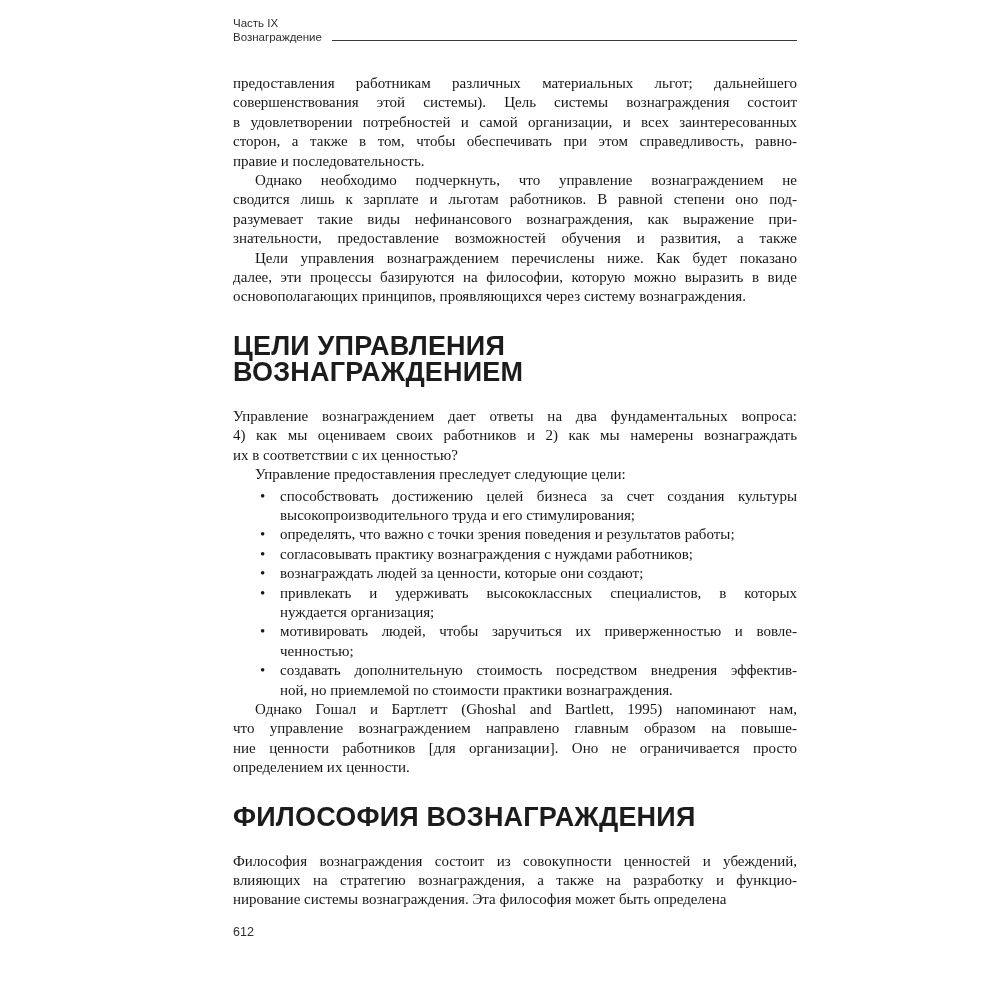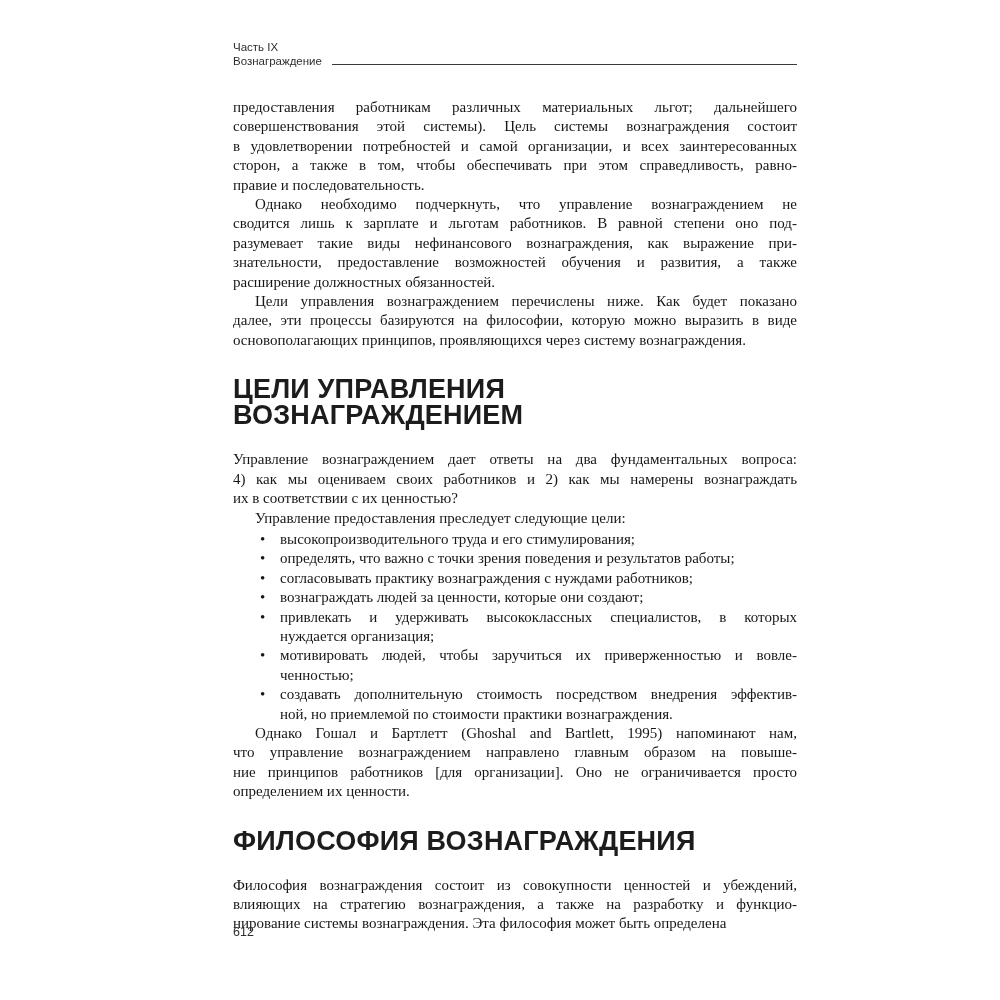--- a/index.html
+++ b/index.html
@@ -8,21 +8,21 @@
     width: 1000px;
     height: 1000px;
     background: #ffffff;
     overflow: hidden;
     font-family: "Liberation Serif", serif;
     color: #161616;
   }
   .content-col {
     position: absolute;
     left: 233px;
-    top: 40px;
+    top: 16px;
     width: 564px;
   }
   .running-head {
     font-family: "Liberation Sans", sans-serif;
     font-size: 11.5px;
     line-height: 14px;
     color: #2e2e2e;
   }
   .running-head .head-line {
     display: flex;
@@ -92,39 +92,39 @@
           <div class="line">совершенствования этой системы). Цель системы вознаграждения состоит</div>
           <div class="line">в удовлетворении потребностей и самой организации, и всех заинтересованных</div>
           <div class="line">сторон, а также в том, чтобы обеспечивать при этом справедливость, равно-</div>
           <div class="line last">правие и последовательность.</div>
         </div>
         <div class="para">
           <div class="line indent">Однако необходимо подчеркнуть, что управление вознаграждением не</div>
           <div class="line">сводится лишь к зарплате и льготам работников. В равной степени оно под-</div>
           <div class="line">разумевает такие виды нефинансового вознаграждения, как выражение при-</div>
           <div class="line">знательности, предоставление возможностей обучения и развития, а также</div>
-          <div class="line last">расширение должностных обязанностей.</div>
         </div>
         <div class="para">
           <div class="line indent">Цели управления вознаграждением перечислены ниже. Как будет показано</div>
           <div class="line">далее, эти процессы базируются на философии, которую можно выразить в виде</div>
           <div class="line last">основополагающих принципов, проявляющихся через систему вознаграждения.</div>
         </div>
         <div class="heading">ЦЕЛИ УПРАВЛЕНИЯ ВОЗНАГРАЖДЕНИЕМ</div>
         <div class="para">
           <div class="line">Управление вознаграждением дает ответы на два фундаментальных вопроса:</div>
           <div class="line">4) как мы оцениваем своих работников и 2) как мы намерены вознаграждать</div>
           <div class="line last">их в соответствии с их ценностью?</div>
         </div>
         <div class="para">
           <div class="line last indent">Управление предоставления преследует следующие цели:</div>
         </div>
         <div class="bullets">
           <div class="bullet-item">
             <span class="marker">•</span>
+            <div class="line">способствовать достижению целей бизнеса за счет создания культуры</div>
             <div class="line last">высокопроизводительного труда и его стимулирования;</div>
           </div>
           <div class="bullet-item">
             <span class="marker">•</span>
             <div class="line last">определять, что важно с точки зрения поведения и результатов работы;</div>
           </div>
           <div class="bullet-item">
             <span class="marker">•</span>
             <div class="line last">согласовывать практику вознаграждения с нуждами работников;</div>
           </div>
@@ -144,21 +144,21 @@
           </div>
           <div class="bullet-item">
             <span class="marker">•</span>
             <div class="line">создавать дополнительную стоимость посредством внедрения эффектив-</div>
             <div class="line last">ной, но приемлемой по стоимости практики вознаграждения.</div>
           </div>
         </div>
         <div class="para">
           <div class="line indent">Однако Гошал и Бартлетт (Ghoshal and Bartlett, 1995) напоминают нам,</div>
           <div class="line">что управление вознаграждением направлено главным образом на повыше-</div>
-          <div class="line">ние принципов работников [для организации]. Оно не ограничивается просто</div>
+          <div class="line">ние ценности работников [для организации]. Оно не ограничивается просто</div>
           <div class="line last">определением их ценности.</div>
         </div>
         <div class="heading">ФИЛОСОФИЯ ВОЗНАГРАЖДЕНИЯ</div>
         <div class="para">
           <div class="line">Философия вознаграждения состоит из совокупности ценностей и убеждений,</div>
           <div class="line">влияющих на стратегию вознаграждения, а также на разработку и функцио-</div>
           <div class="line last">нирование системы вознаграждения. Эта философия может быть определена</div>
         </div>
       </div>
   </div>

